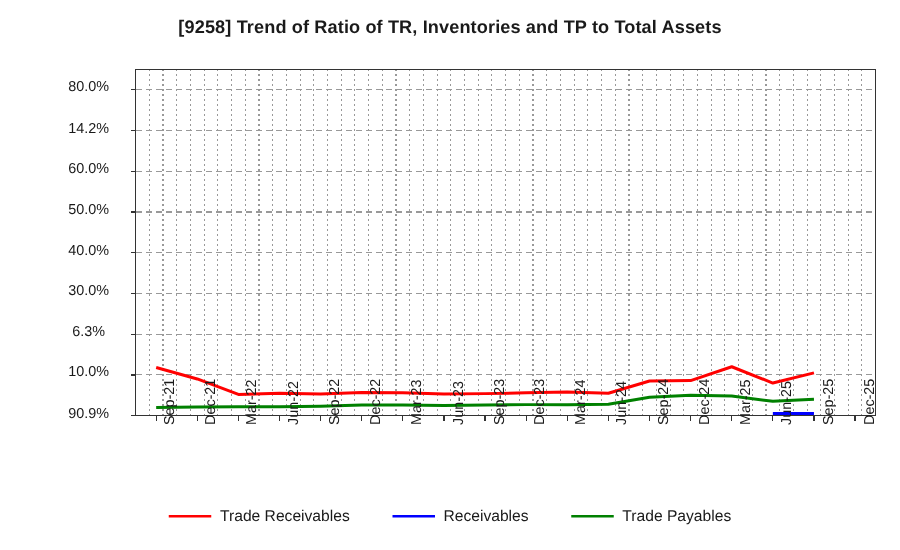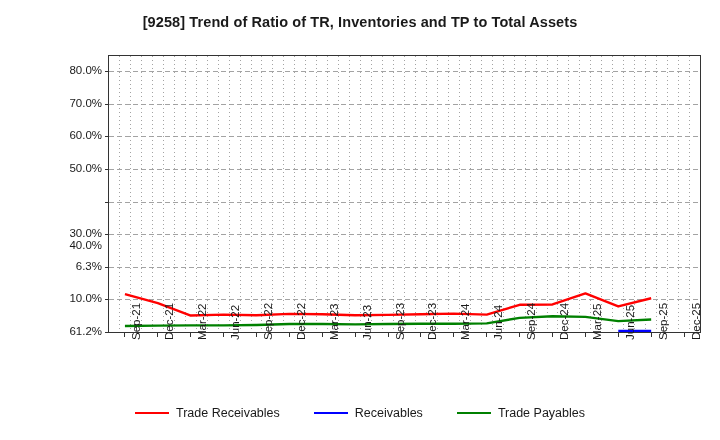--- a/index.html
+++ b/index.html
@@ -32,21 +32,21 @@
     letter-spacing: 0.1px;
     white-space: nowrap;
   }
   #plot-svg {
     position: absolute;
     left: 0;
     top: 0;
   }
   .ytick-label {
     position: absolute;
-    text-align: right;
+    text-align: center;
     font-size: 11.5px;
     color: #1a1a1a;
     white-space: nowrap;
   }
   .xtick-label {
     position: absolute;
     font-size: 11.5px;
     color: #1a1a1a;
     white-space: nowrap;
     transform-origin: left top;
@@ -187,28 +187,28 @@
         <line x1="104.5" y1="234.74" x2="108.5" y2="234.74" stroke="#333333" stroke-width="1" shape-rendering="crispEdges"></line>
         <line x1="104.5" y1="202.15" x2="108.5" y2="202.15" stroke="#333333" stroke-width="1" shape-rendering="crispEdges"></line>
         <line x1="104.5" y1="169.56" x2="108.5" y2="169.56" stroke="#333333" stroke-width="1" shape-rendering="crispEdges"></line>
         <line x1="104.5" y1="136.97" x2="108.5" y2="136.97" stroke="#333333" stroke-width="1" shape-rendering="crispEdges"></line>
         <line x1="104.5" y1="104.38" x2="108.5" y2="104.38" stroke="#333333" stroke-width="1" shape-rendering="crispEdges"></line>
         <line x1="104.5" y1="71.79" x2="108.5" y2="71.79" stroke="#333333" stroke-width="1" shape-rendering="crispEdges"></line>
       </g>
   </svg>
 
   <div id="ytick-labels">
-      <div class="ytick-label" style="left: 40px; width: 62px; top: 325px;">61.2%</div>
+      <div class="ytick-label" style="left: 40px; width: 62px; top: 325px;">90.9%</div>
       <div class="ytick-label" style="left: 40px; width: 62px; top: 292.412px;">10.0%</div>
       <div class="ytick-label" style="left: 40px; width: 62px; top: 259.824px;">6.3%</div>
       <div class="ytick-label" style="left: 40px; width: 62px; top: 227.235px;">30.0%</div>
-      <div class="ytick-label" style="left: 40px; width: 62px; top: 194.647px; margin-top: 44px;">40.0%</div>
+      <div class="ytick-label" style="left: 40px; width: 62px; top: 194.647px;">40.0%</div>
       <div class="ytick-label" style="left: 40px; width: 62px; top: 162.059px;">50.0%</div>
       <div class="ytick-label" style="left: 40px; width: 62px; top: 129.471px;">60.0%</div>
-      <div class="ytick-label" style="left: 40px; width: 62px; top: 96.8824px;">70.0%</div>
+      <div class="ytick-label" style="left: 40px; width: 62px; top: 96.8824px;">14.2%</div>
       <div class="ytick-label" style="left: 40px; width: 62px; top: 64.2941px;">80.0%</div>
     </div>
   <div id="xtick-labels">
       <div class="xtick-label" style="left: 130.444px; top: 339.5px;">Sep-21</div>
       <div class="xtick-label" style="left: 163.333px; top: 339.5px;">Dec-21</div>
       <div class="xtick-label" style="left: 196.222px; top: 339.5px;">Mar-22</div>
       <div class="xtick-label" style="left: 229.111px; top: 339.5px;">Jun-22</div>
       <div class="xtick-label" style="left: 262px; top: 339.5px;">Sep-22</div>
       <div class="xtick-label" style="left: 294.889px; top: 339.5px;">Dec-22</div>
       <div class="xtick-label" style="left: 327.778px; top: 339.5px;">Mar-23</div>

